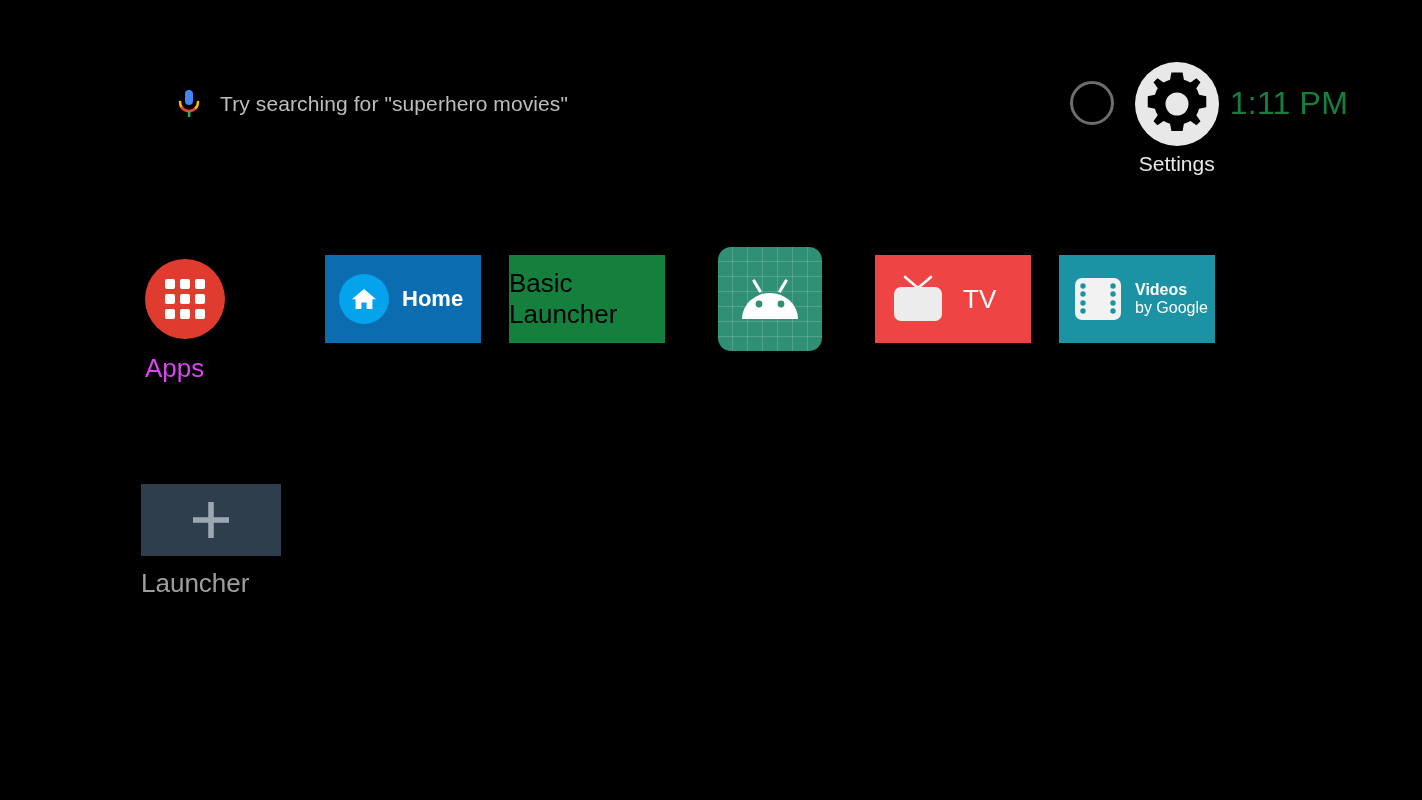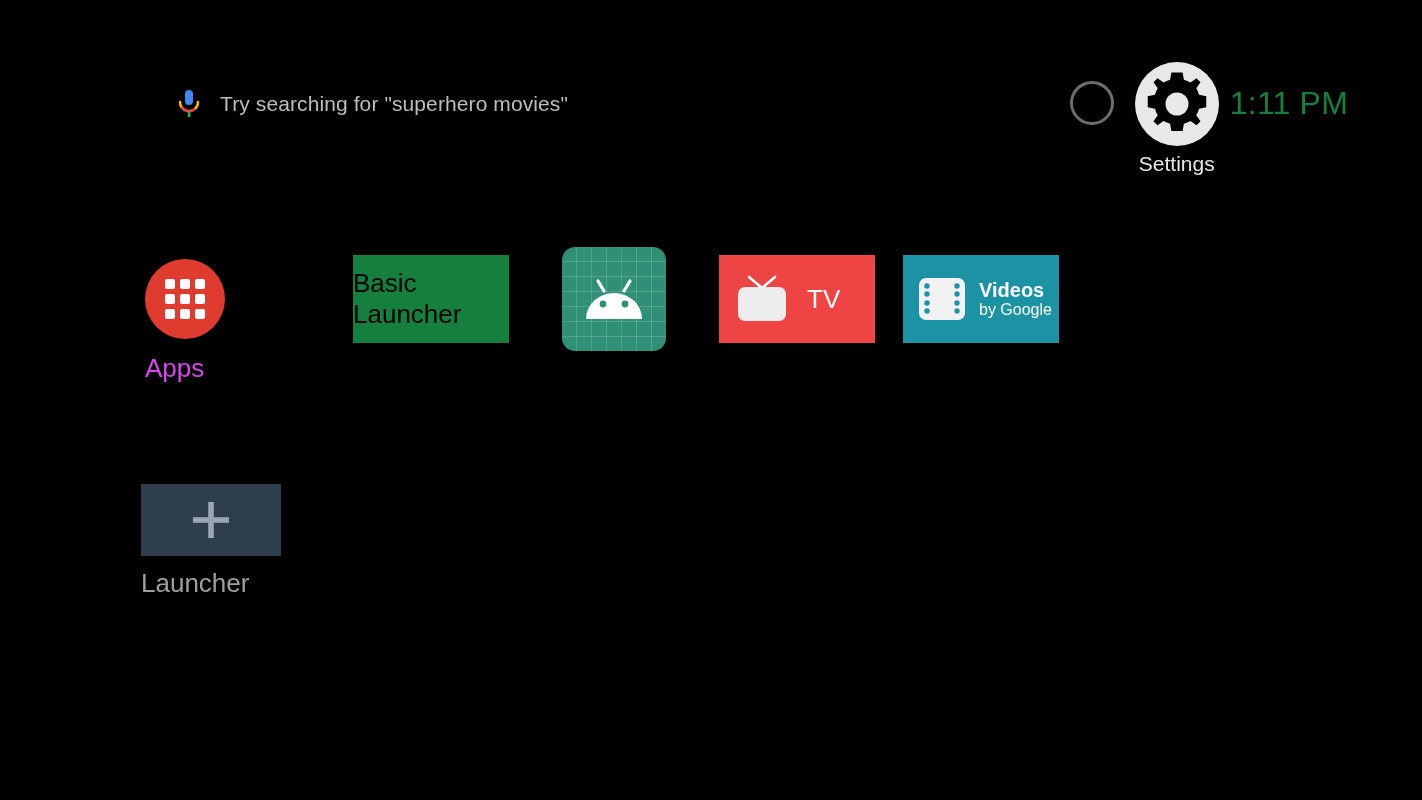--- a/index.html
+++ b/index.html
@@ -186,21 +186,21 @@
 
   
   #tile-tv { background: #ef4444; }
   #tv-icon { margin-left: 16px; width: 56px; height: 52px; flex: none; }
   #tv-label { color: #ffffff; font-size: 26px; margin-left: 16px; }
 
   
   #tile-videos { background: #1b93a4; }
   #film-icon { margin-left: 15px; width: 48px; height: 44px; flex: none; }
   #videos-text { margin-left: 13px; line-height: 1.12; }
-  #videos-title { color: #ffffff; font-size: 20px; font-weight: bold; display:block; }
+  #videos-title { color: #ffffff; font-size: 16px; font-weight: bold; display:block; }
   #videos-sub { color: #ffffff; font-size: 16px; display:block; }
 
   
   #favorites-row {
     position: absolute;
     left: 141px;
     top: 484px;
   }
   #tile-favorites {
     width: 140px; height: 72px;
@@ -274,20 +274,28 @@
           <i></i>
           <i></i>
           <i></i>
           <i></i>
           <i></i>
       </div>
     </div>
     <div class="slot-label">Apps</div>
   </div>
 
+  <div class="tile tile-wide" id="tile-home">
+    <div id="home-circle">
+      <svg width="28" height="26" viewBox="0 0 28 26">
+        <path fill="#ffffff" d="M14 3 L26 13.2 L22.4 13.2 L22.4 23 L16.6 23 L16.6 16.6 L11.4 16.6 L11.4 23 L5.6 23 L5.6 13.2 L2 13.2 Z"></path>
+      </svg>
+    </div>
+    <span id="home-label">Home</span>
+  </div>
 
   <div class="gap-16"></div>
 
   <div class="tile tile-wide" id="tile-basic">
     <span class="basic-line">Basic</span>
     <span class="basic-line">Launcher</span>
   </div>
 
   <div class="gap-16" style="width:53px"></div>
 

